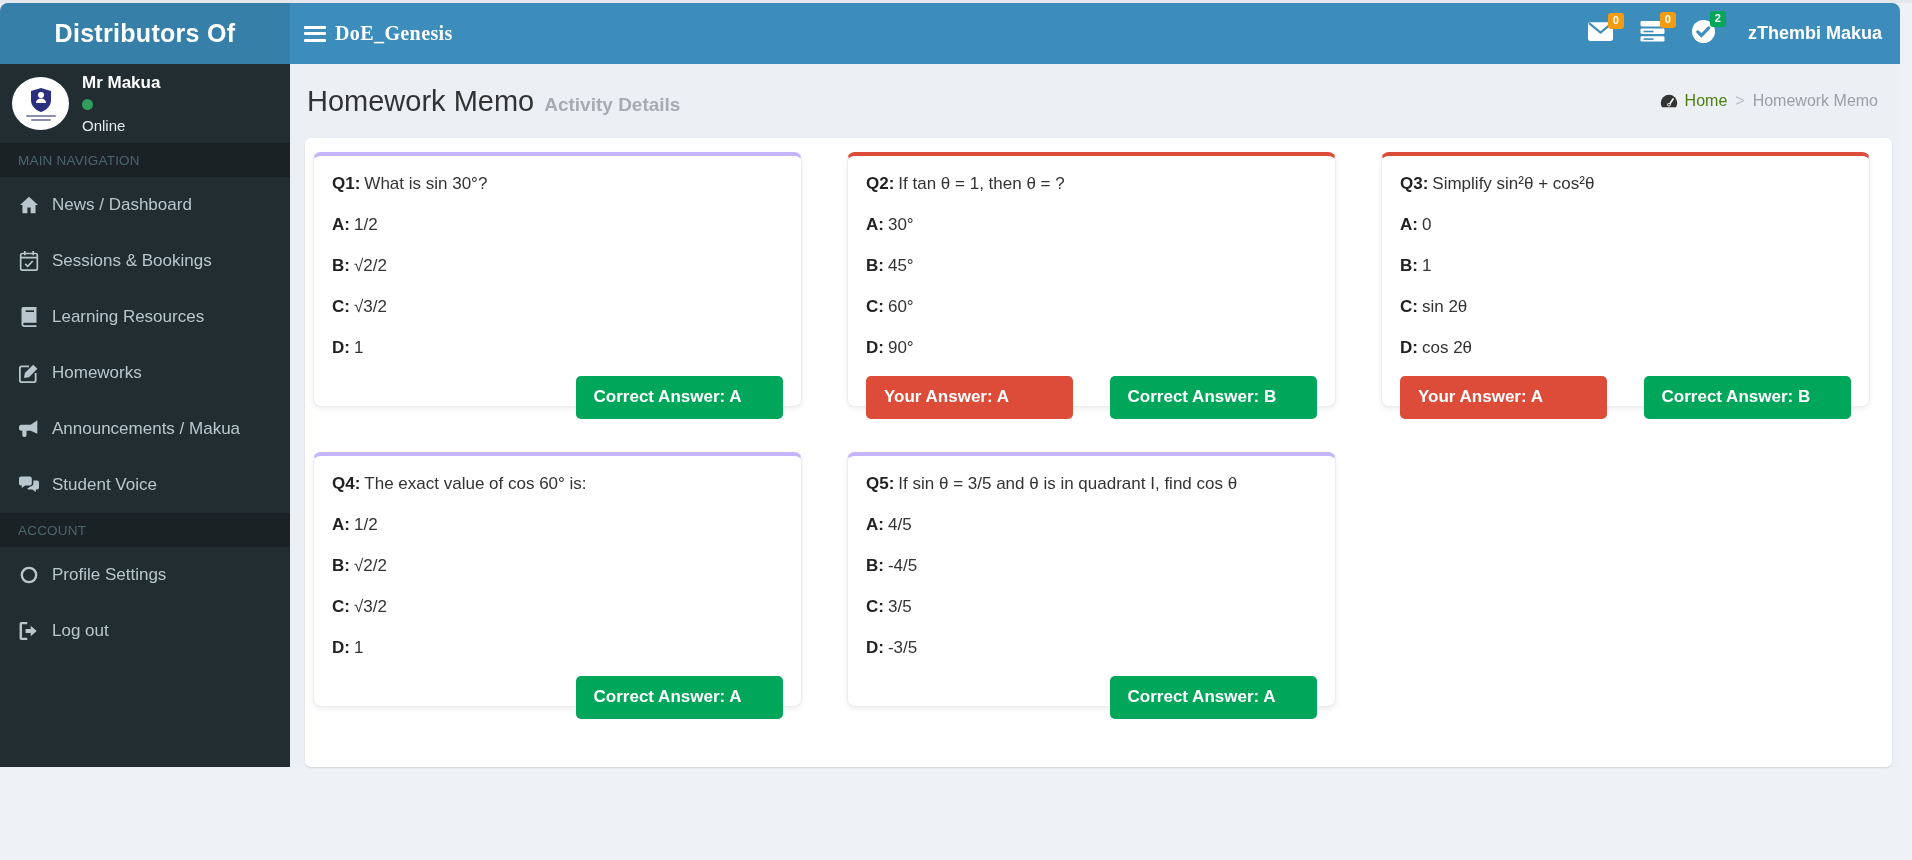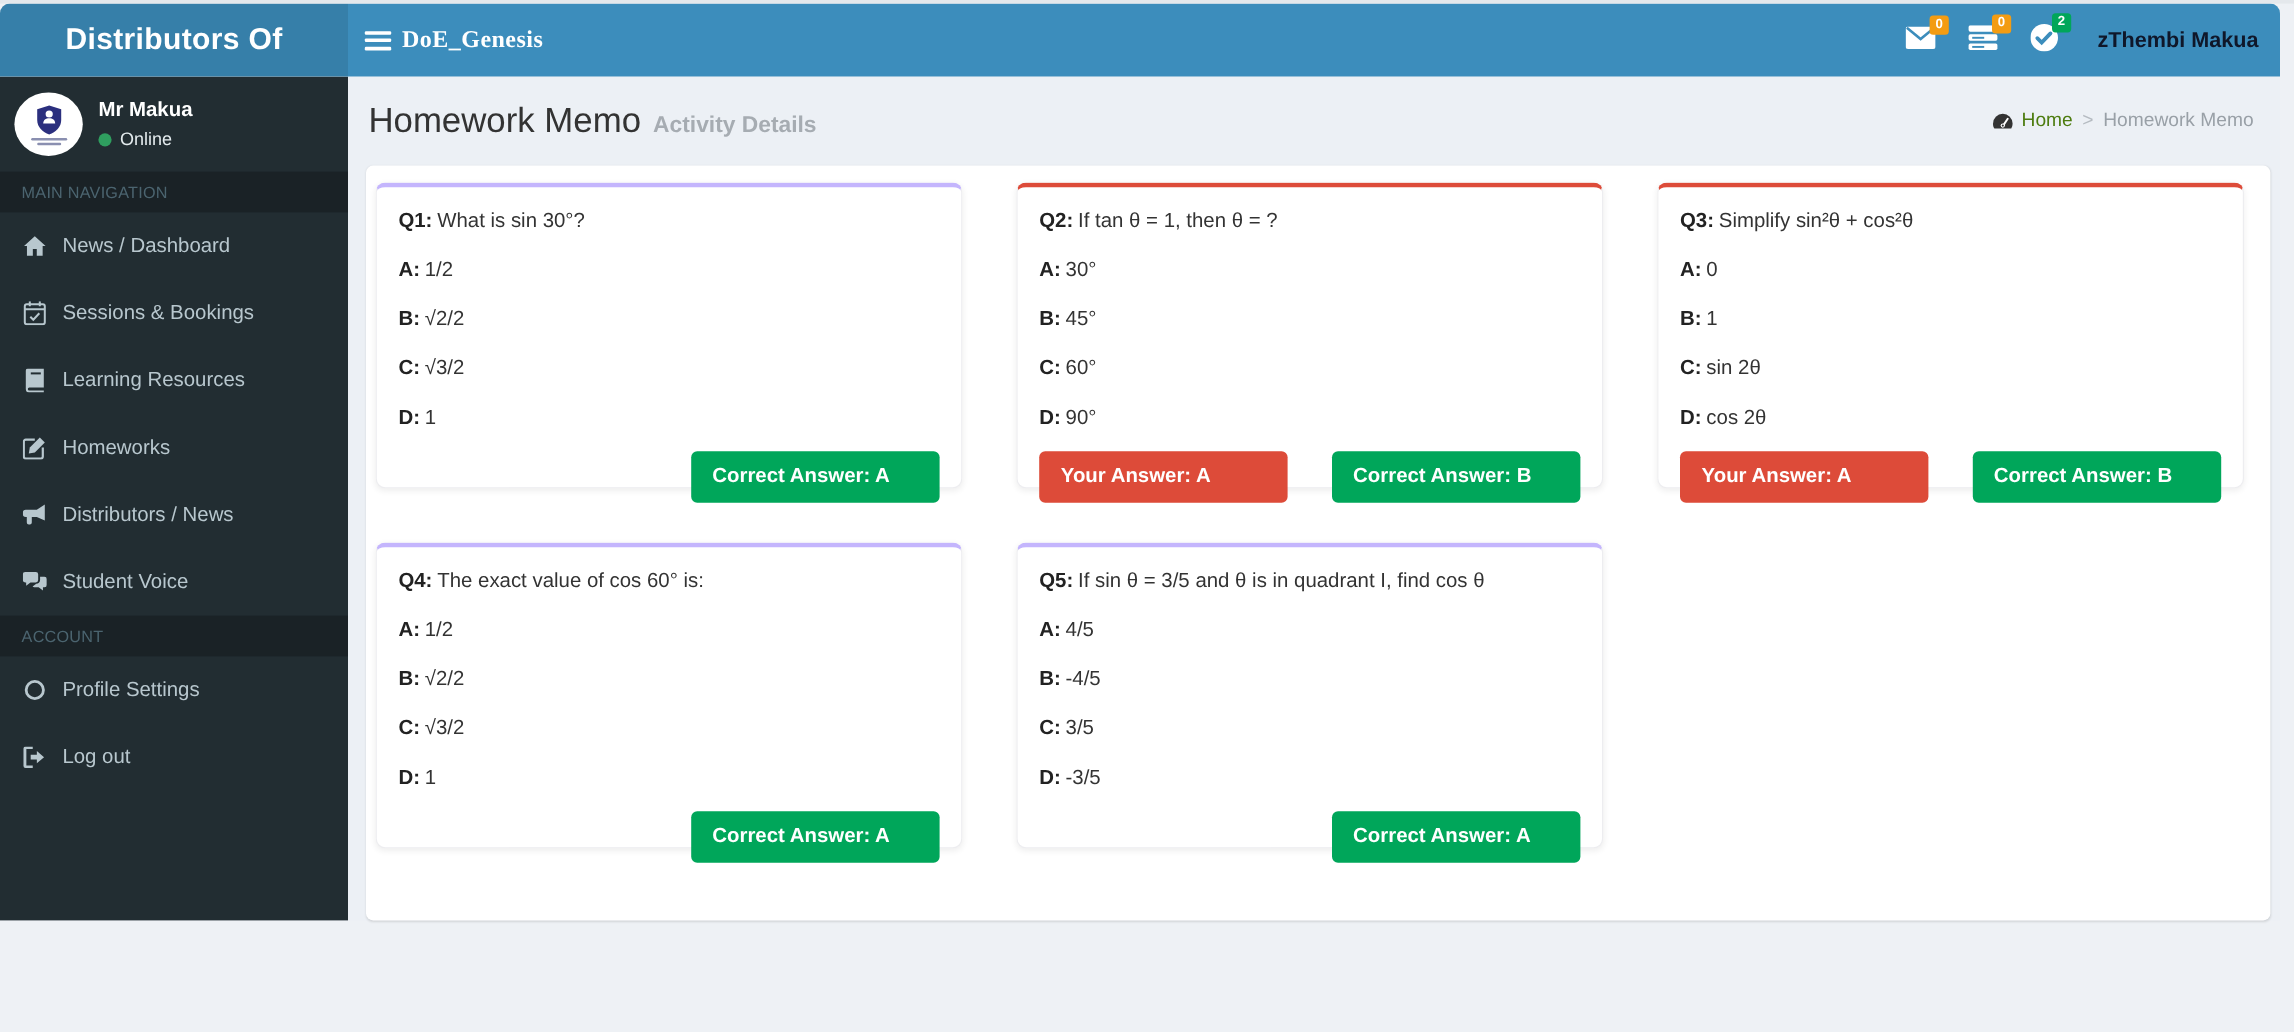--- a/index.html
+++ b/index.html
@@ -20,35 +20,35 @@
                justify-content:space-between; cursor:pointer; }
   .hamburger span { height:3px; background:#fff; border-radius:1px; }
   .brand { font-family:"Liberation Serif", serif; font-weight:700; font-size:20px;
            color:#fff; letter-spacing:.4px; }
   .nav-right { display:flex; align-items:center; gap:27px; }
   .nav-icon-btn { position:relative; cursor:pointer; display:flex; align-items:center; }
   .badge { position:absolute; top:-9px; right:-11px; font-size:11px; font-weight:700;
            color:#fff; padding:1px 5px 2px; border-radius:3px; line-height:1.2; }
   .badge.orange { background:#f39c12; }
   .badge.green  { background:#00a65a; }
-  .username { color:#0f172a; font-size:18px; font-weight:700; margin-left:6px; }
+  .username { color:#ffffff; font-size:18px; font-weight:700; margin-left:6px; }
 
   
   .body-row { flex:1; display:flex; }
 
   
   .sidebar { width:290px; background:#222d32; flex:0 0 290px; }
   .user-panel { display:flex; align-items:center; padding:12px 12px; height:79px; }
   .avatar { width:57px; height:53px; background:#fff; border-radius:50%;
             display:flex; flex-direction:column; align-items:center; justify-content:center; }
   .avatar .mini-lines { width:30px; height:2px; background:#8a8fb0; margin-top:2px; border-radius:1px; }
   .avatar .mini-lines.short { width:20px; }
   .user-info { margin-left:13px; }
   .user-name { color:#fff; font-size:17px; font-weight:700; margin-bottom:6px; }
-  .user-status { color:#e4ebee; font-size:15px; display:flex; align-items:center; gap:7px; }
+  .user-status { color:#e4ebee; font-size:15px; display:flex; align-items:flex-start; gap:7px;flex-direction:column; }
   .dot { width:11px; height:11px; border-radius:50%; background:#2f9e5f; display:inline-block; }
 
   .nav-section { background:#1a2226; color:#4b646f; font-size:13.5px;
                  padding:10px 16px 9px 18px; letter-spacing:.2px; }
   ul.side-nav { list-style:none; }
   .side-item { display:flex; align-items:center; gap:13px; padding:18px 16px 18px 19px;
                color:#b8c7ce; font-size:17px; cursor:pointer; }
   .side-item svg { flex:0 0 20px; }
   .side-item .grow { flex:1; }
   .chev { color:#b8c7ce; font-size:21px; line-height:14px; margin-right:6px;
@@ -185,21 +185,21 @@
           <svg width="20" height="20" viewBox="0 0 24 24" fill="none" stroke="#b8c7ce" stroke-width="2.2">
               <path d="M12 4H3a2 2 0 00-2 2v15a2 2 0 002 2h15a2 2 0 002-2v-9"></path>
               <path d="M17 2l5 5-10 10-6 1 1-6z" fill="#b8c7ce" stroke="none"></path>
             </svg>
           <span class="grow">Homeworks</span>
         </li>
         <li class="side-item">
           <svg width="20" height="19" viewBox="0 0 24 22" fill="#b8c7ce">
               <path d="M22 0v16l-8-3.4H9V18a2 2 0 01-2 2H6a2 2 0 01-2-2v-5.4H3a3 3 0 01-3-3V8.4a3 3 0 013-3h11z"></path>
             </svg>
-          <span class="grow">Distributors / News</span>
+          <span class="grow">Announcements / Makua</span>
         </li>
         <li class="side-item">
           <svg width="21" height="18" viewBox="0 0 25 21" fill="#b8c7ce">
               <path d="M0 2.5A2.5 2.5 0 012.5 0h11A2.5 2.5 0 0116 2.5v6a2.5 2.5 0 01-2.5 2.5H8l-4.5 3.4V11H2.5A2.5 2.5 0 010 8.5z"></path>
               <path d="M18 5h4.5A2.5 2.5 0 0125 7.5v6a2.5 2.5 0 01-2.5 2.5H21v3.4L16.5 16H12a2.4 2.4 0 01-1.8-.8l3.8-2.9c2.2 0 4-1.8 4-4z"></path>
             </svg>
           <span class="grow">Student Voice</span>
         </li>
       </ul>
 

